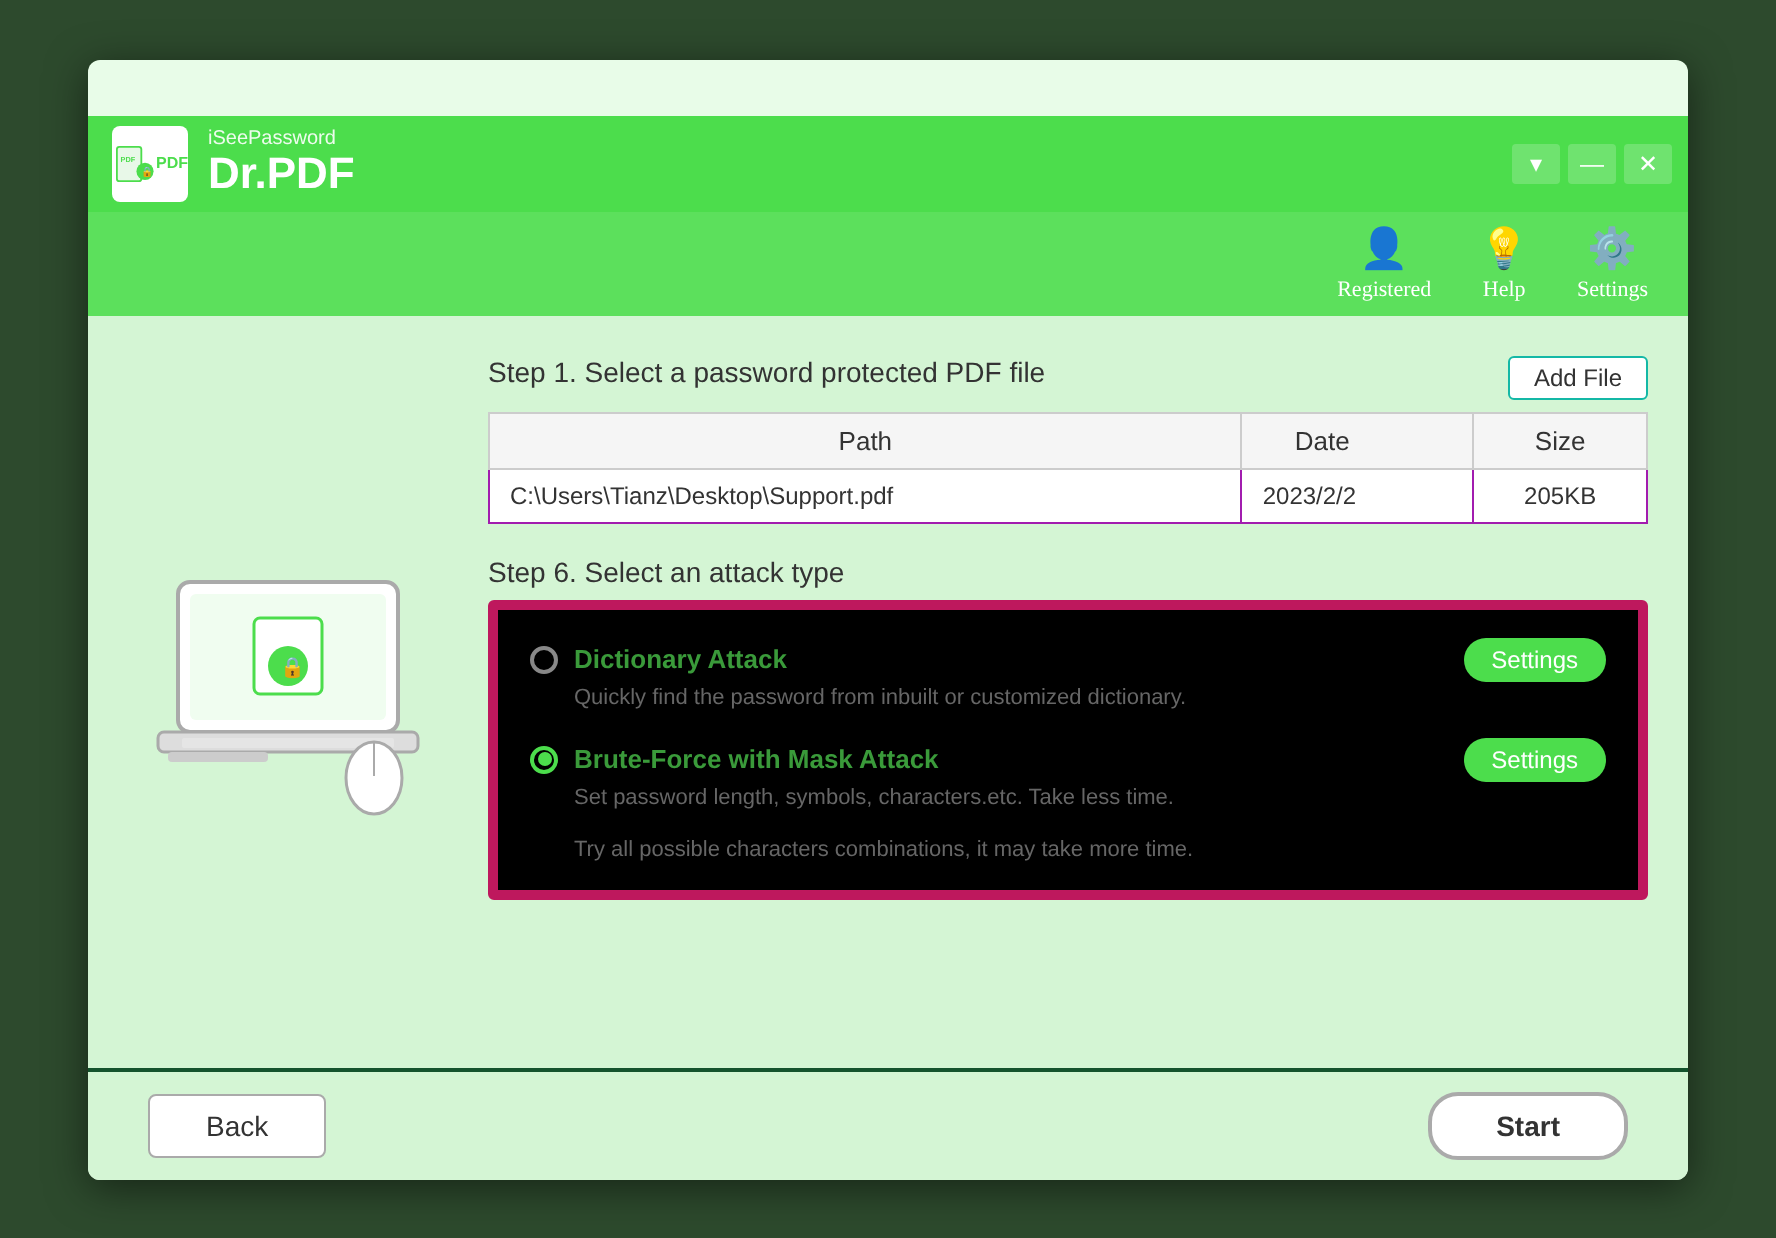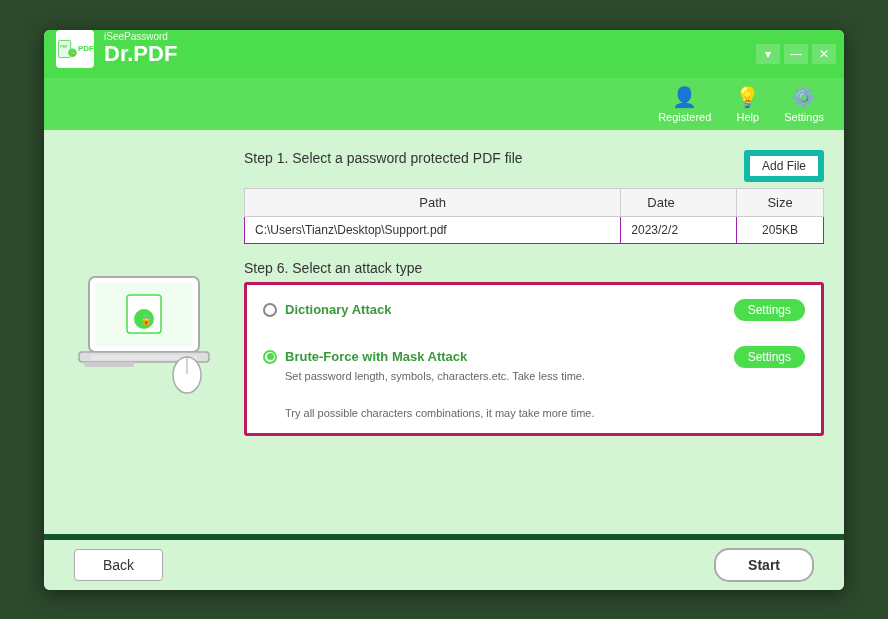--- a/index.html
+++ b/index.html
@@ -23,23 +23,24 @@
       box-shadow: 0 4px 20px rgba(0,0,0,0.5);
       display: flex;
       flex-direction: column;
     }
 
     
     .titlebar {
       background: #4cdd4c;
       height: 48px;
       display: flex;
-      align-items: flex-start;
+      align-items: center;
       padding: 0 12px;
       position: relative;
+      margin-top: 28px;
     }
 
     .logo-area {
       display: flex;
       align-items: center;
       gap: 10px;
     }
 
     .logo-icon {
       width: 38px;
@@ -122,20 +123,21 @@
       cursor: pointer;
       gap: 2px;
     }
 
     .toolbar-item-icon {
       font-size: 20px;
     }
 
     .toolbar-item-label {
       font-size: 11px;
+      font-family: Liberation Serif, serif;
     }
 
     
     .main {
       flex: 1;
       display: flex;
       padding: 20px;
       gap: 20px;
       background: #d4f5d4;
     }
@@ -167,21 +169,21 @@
     }
 
     .step-title {
       font-size: 14px;
       color: #333;
       font-weight: normal;
     }
 
     .add-file-btn {
       background: white;
-      border: 6px solid #14b8a6;
+      border: 1px solid #14b8a6;
       border-radius: 3px;
       padding: 3px 12px;
       font-size: 12px;
       cursor: pointer;
       color: #333;
     }
 
     .file-table {
       width: 100%;
       border-collapse: collapse;
@@ -204,27 +206,27 @@
       font-size: 12px;
       color: #333;
     }
 
     .col-path { width: 65%; }
     .col-date { width: 20%; text-align: left; }
     .col-size { width: 15%; text-align: center; }
 
     
     .attack-box {
-      background: #ffffff;
-      border: 3px solid #be185d;
+      background: #000000;
+      border: 5px solid #be185d;
       border-radius: 3px;
       padding: 14px 16px;
       display: flex;
       flex-direction: column;
-      gap: 25px;
+      gap: 14px;
     }
 
     .attack-option {
       display: flex;
       flex-direction: column;
       gap: 2px;
     }
 
     .attack-option-header {
       display: flex;
@@ -284,21 +286,21 @@
     }
 
     
     .bottom-bar {
       height: 56px;
       background: #d4f5d4;
       display: flex;
       align-items: center;
       justify-content: space-between;
       padding: 0 30px;
-      border-top: 6px solid #14532d;
+      border-top: 2px solid #14532d;
     }
 
     .nav-btn {
       background: white;
       border: 1px solid #aaa;
       border-radius: 4px;
       padding: 7px 28px;
       font-size: 14px;
       cursor: pointer;
       color: #333;
@@ -412,20 +414,21 @@
         <div class="attack-box">
 
           <div class="attack-option">
             <div class="attack-option-header">
               <div class="attack-option-left">
                 <div class="radio-btn"></div>
                 <span class="attack-name">Dictionary Attack</span>
               </div>
               <button class="settings-btn">Settings</button>
             </div>
+            <div class="attack-desc">Quickly find the password from inbuilt or customized dictionary.</div>
           </div>
 
           <div class="attack-option">
             <div class="attack-option-header">
               <div class="attack-option-left">
                 <div class="radio-btn selected">
                   <div class="radio-inner"></div>
                 </div>
                 <span class="attack-name">Brute-Force with Mask Attack</span>
               </div>

